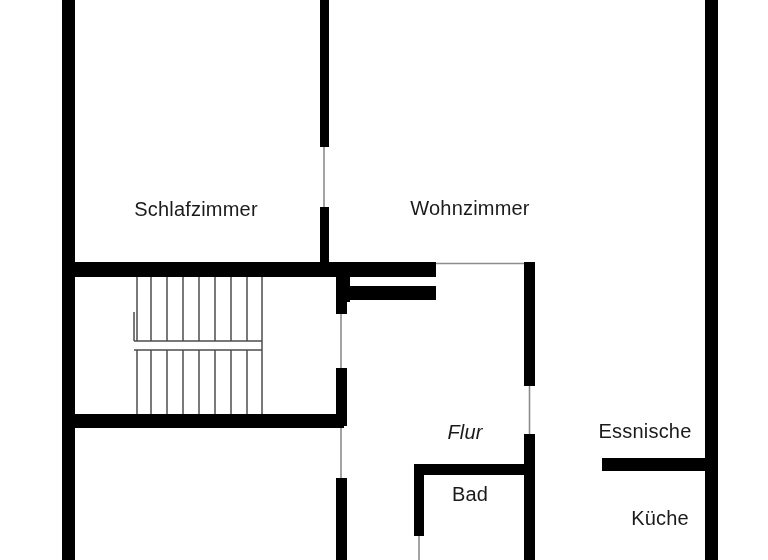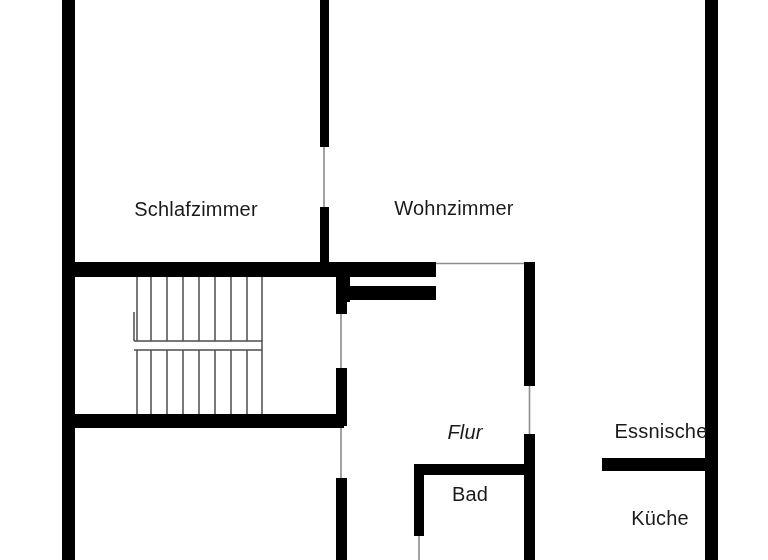--- a/index.html
+++ b/index.html
@@ -115,23 +115,23 @@
 
       <rect x="705" y="-5" width="13" height="570"></rect>
 
       <rect x="602" y="458" width="110" height="13"></rect>
 
     </g>
   </svg>
 
   <div class="room-label centered" style="left:196px; top:209px;">Schlafzimmer</div>
 
-  <div class="room-label centered" style="left:454px; top:208px;">Wohnzimmer</div>
+  <div class="room-label centered" style="left:470px; top:208px;">Wohnzimmer</div>
 
   <div class="room-label centered" style="left:465px; top:432px;font-style:italic;">Flur</div>
 
   <div class="room-label centered" style="left:470px; top:494px;">Bad</div>
 
-  <div class="room-label centered" style="left:645px; top:431px;margin-left:16px;">Essnische</div>
+  <div class="room-label centered" style="left:645px; top:431px;">Essnische</div>
 
   <div class="room-label centered" style="left:660px; top:518px;">Küche</div>
 
 </div>
 
 </body></html>

